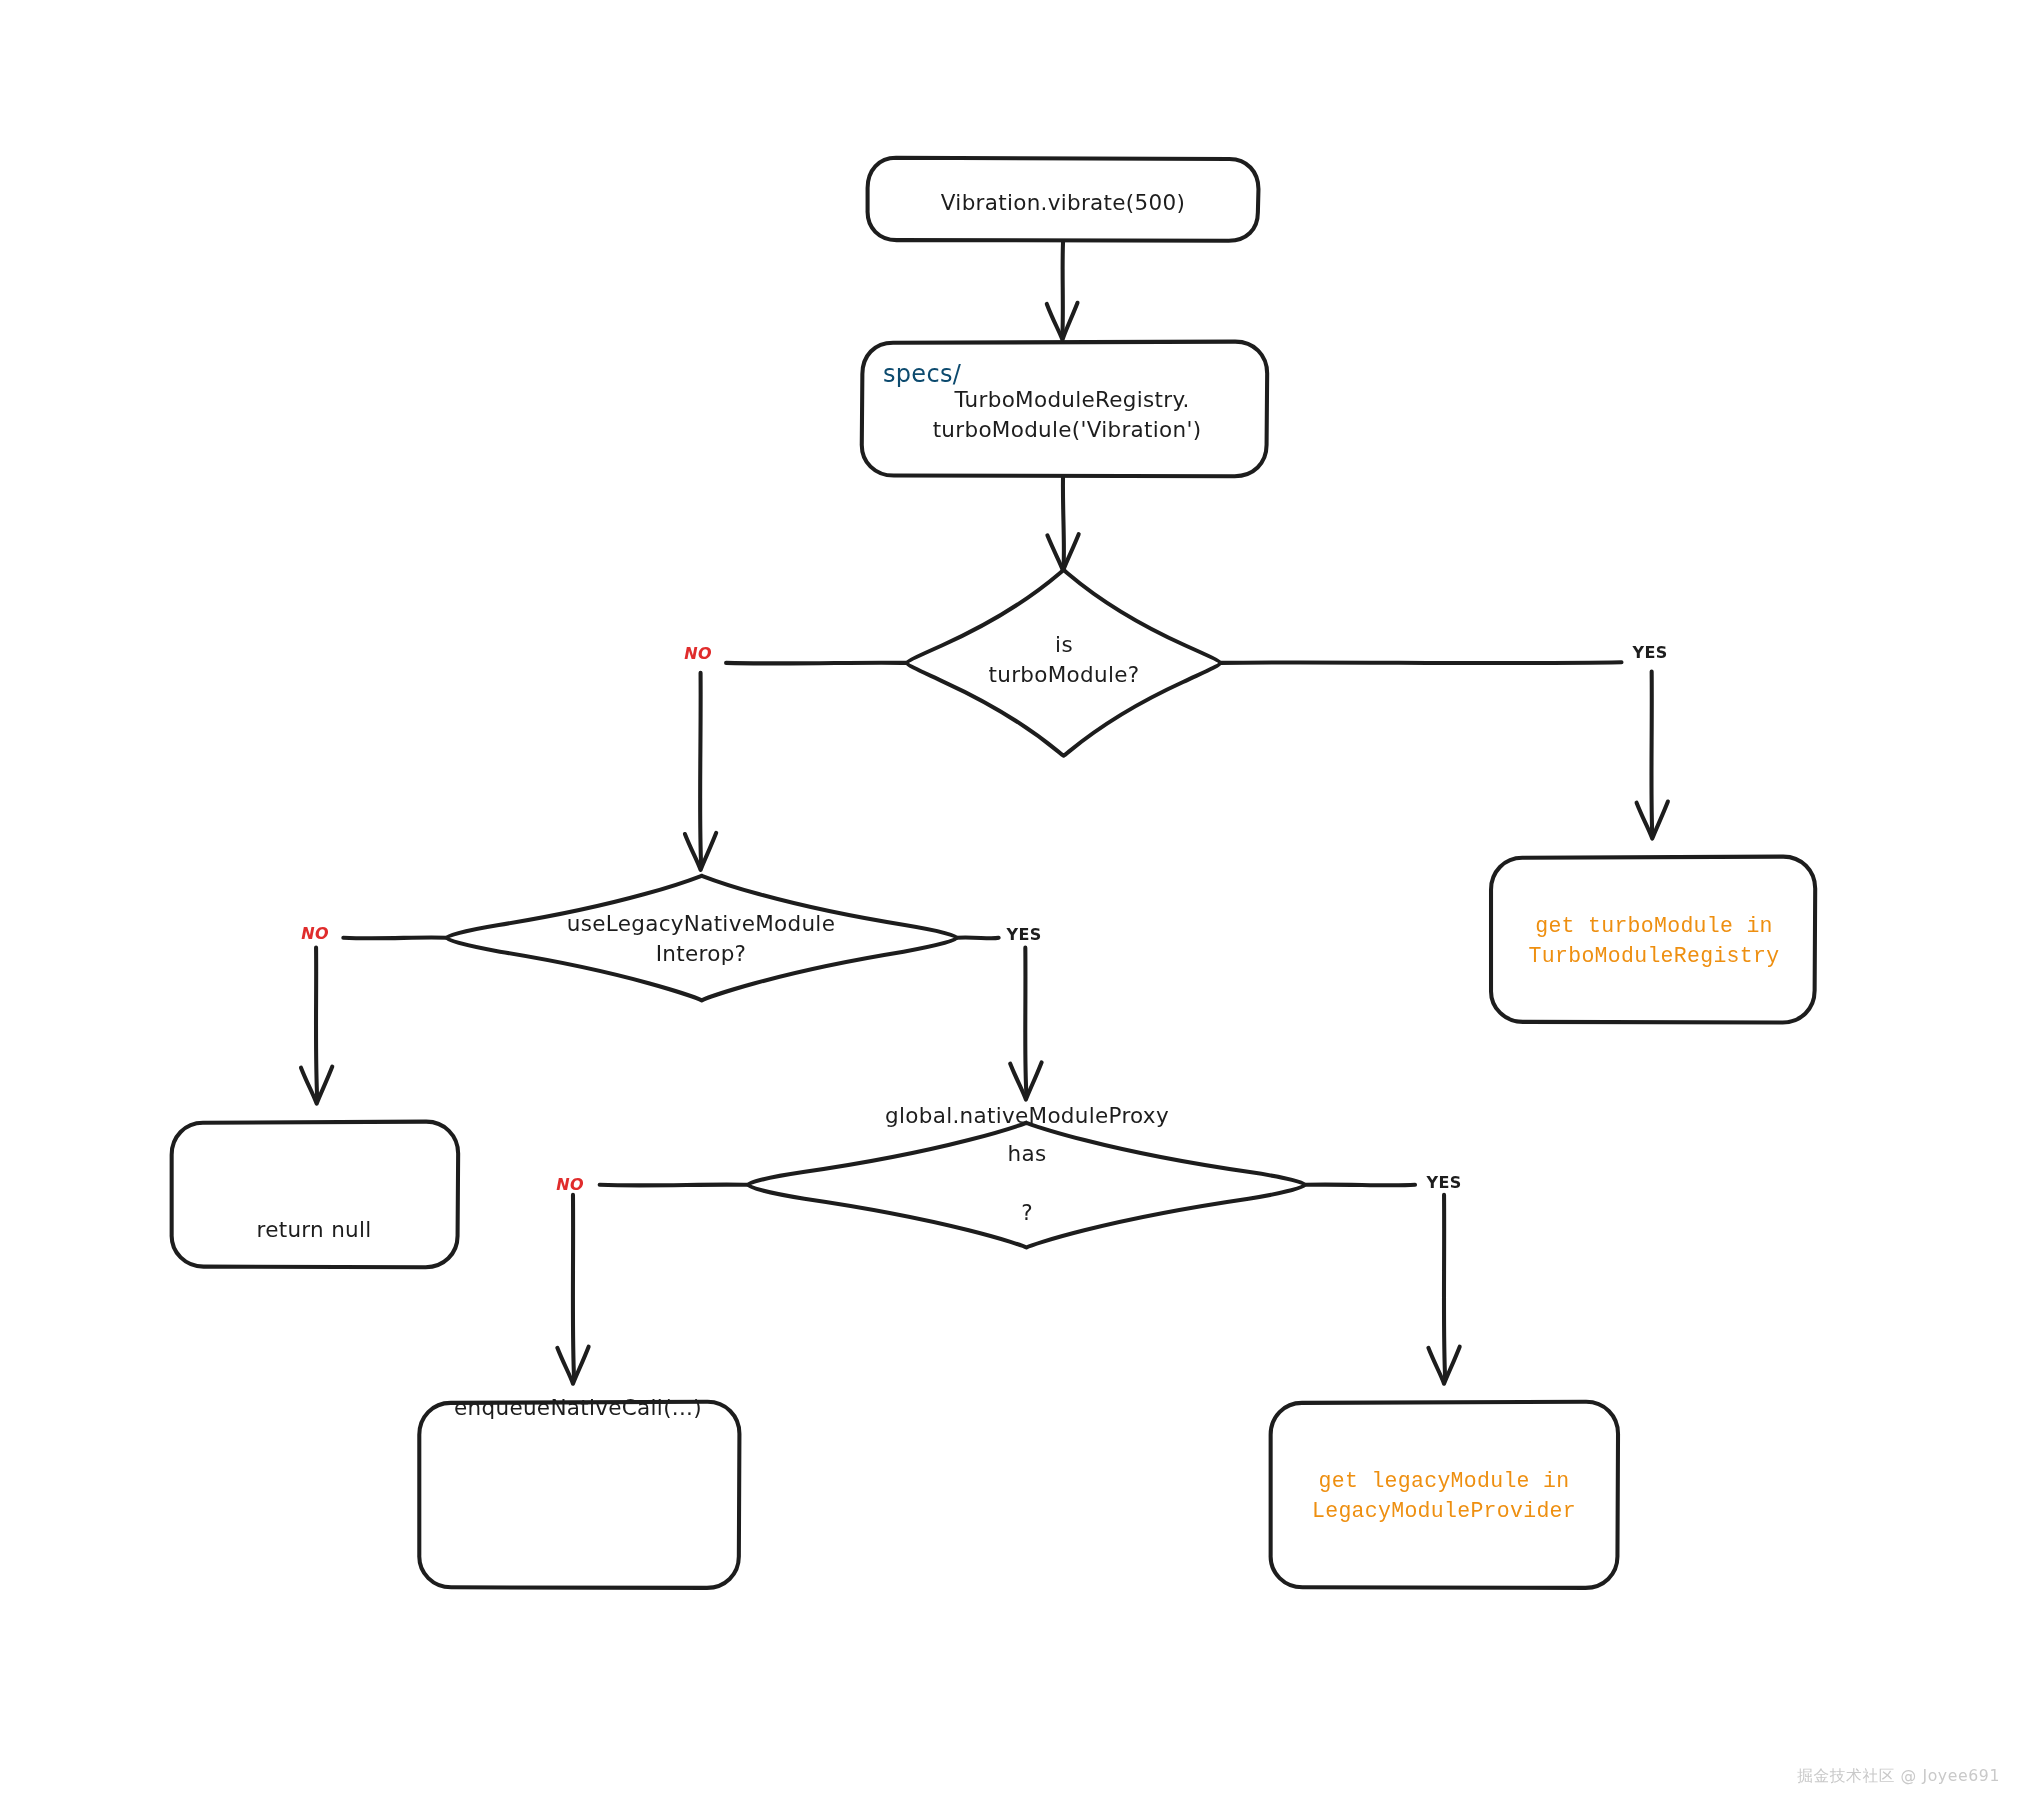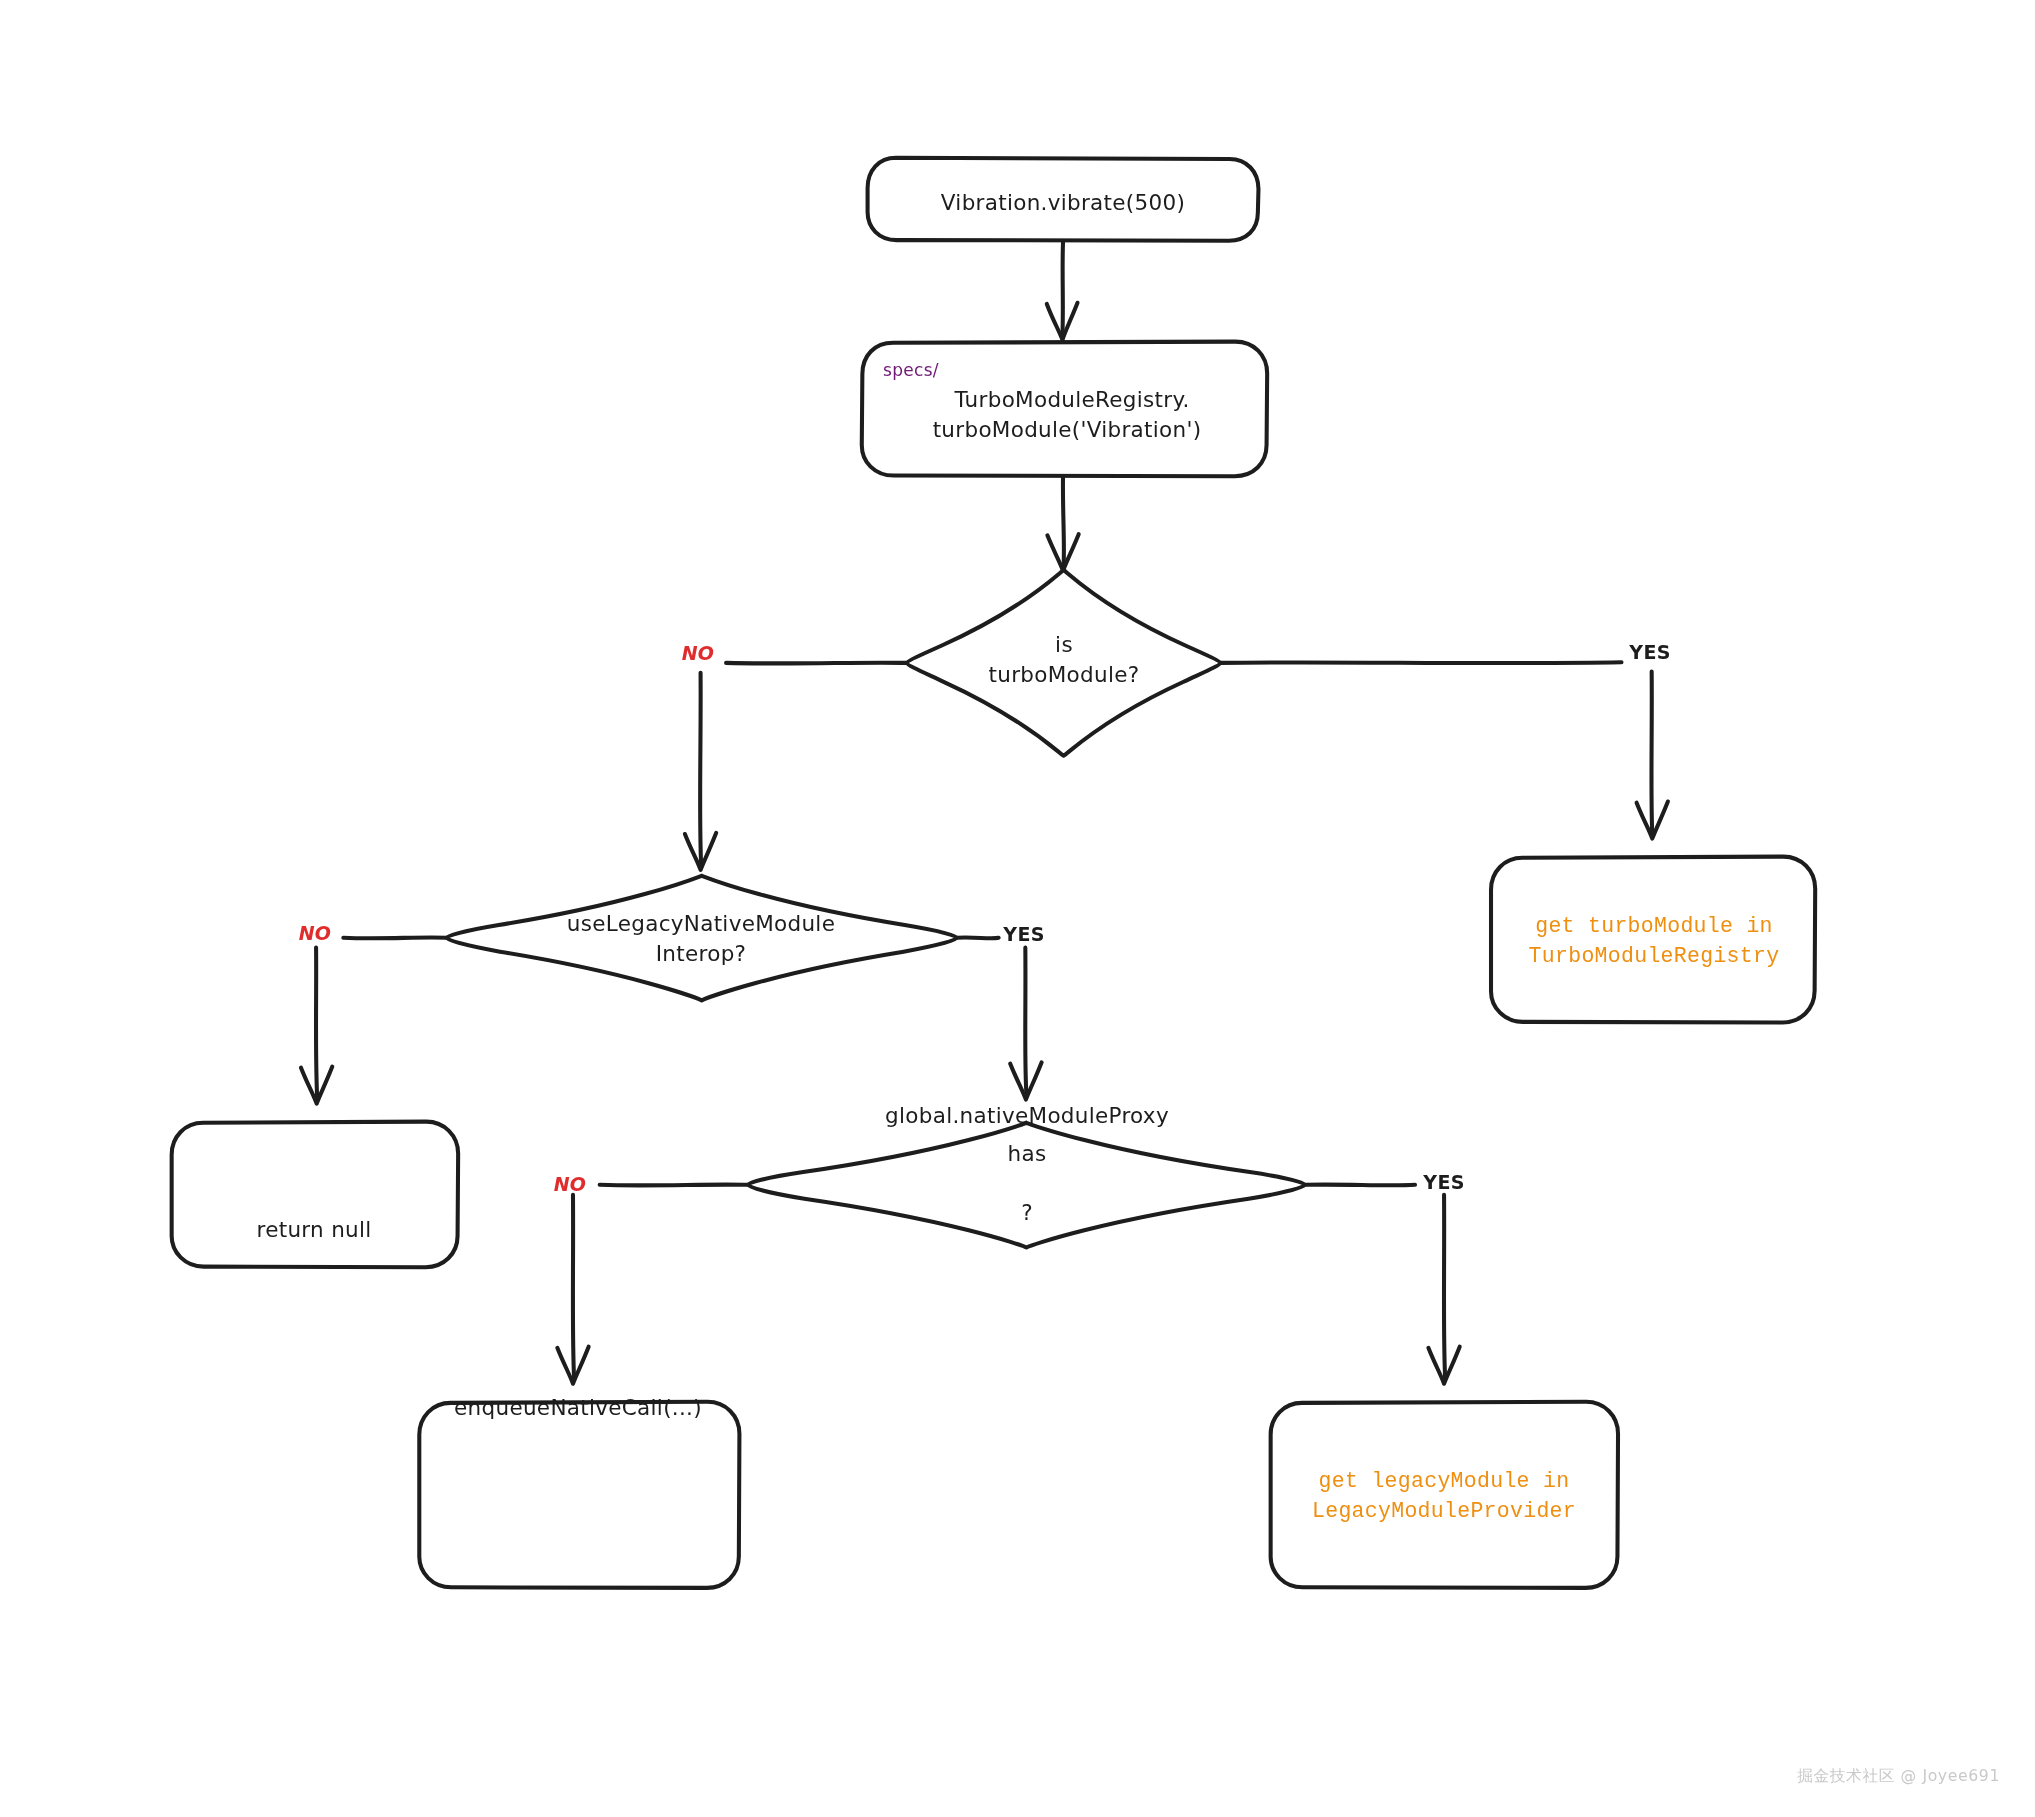--- a/index.html
+++ b/index.html
@@ -59,36 +59,36 @@
     line-height: 1.22;
     letter-spacing: 0.3px;
     user-select: none;
   }
   .node-label {
     font-size: 21.5px;
     transform: translate(-50%, -50%);
   }
   .label-orange { color: #ee8f10; font-family: Liberation Mono, monospace; }
   .edge-label {
-    font-size: 19px;
+    font-size: 16px;
     font-weight: 700;
     transform: translate(-50%, -50%);
   }
   .edge-label.no-label {
     color: #e02c2c;
     font-style: italic;
   }
   .edge-label.yes-label {
     color: #1d1d1d;
   }
   .specs-label {
     position: absolute;
     font-family: "DejaVu Sans", sans-serif;
-    font-size: 17px;
-    color: #701a75;
+    font-size: 24px;
+    color: #0c4a6e;
     white-space: pre;
     letter-spacing: 0.3px;
   }
   .watermark {
     position: absolute;
     right: 35px;
     bottom: 30px;
     font-family: "DejaVu Sans", sans-serif;
     font-size: 15.7px;
     color: #c9c9c9;

